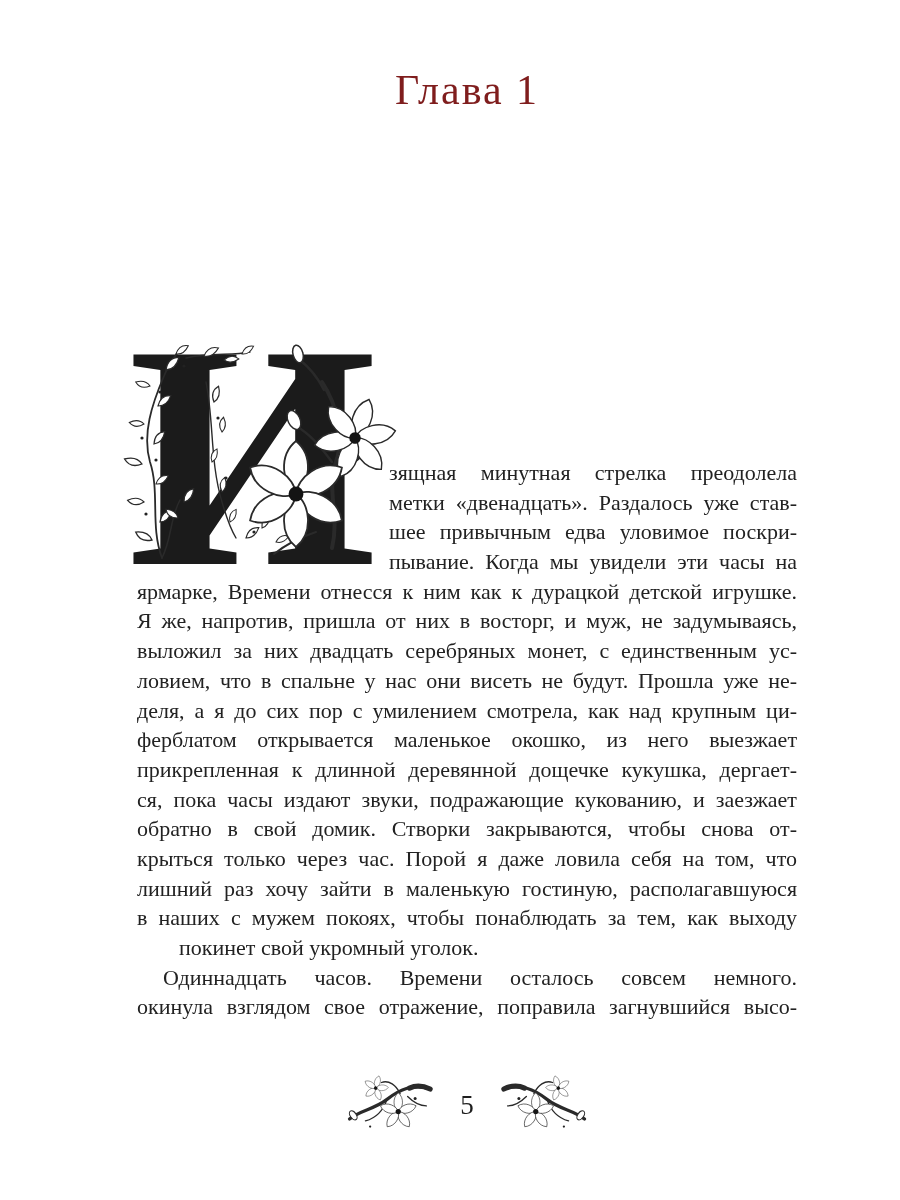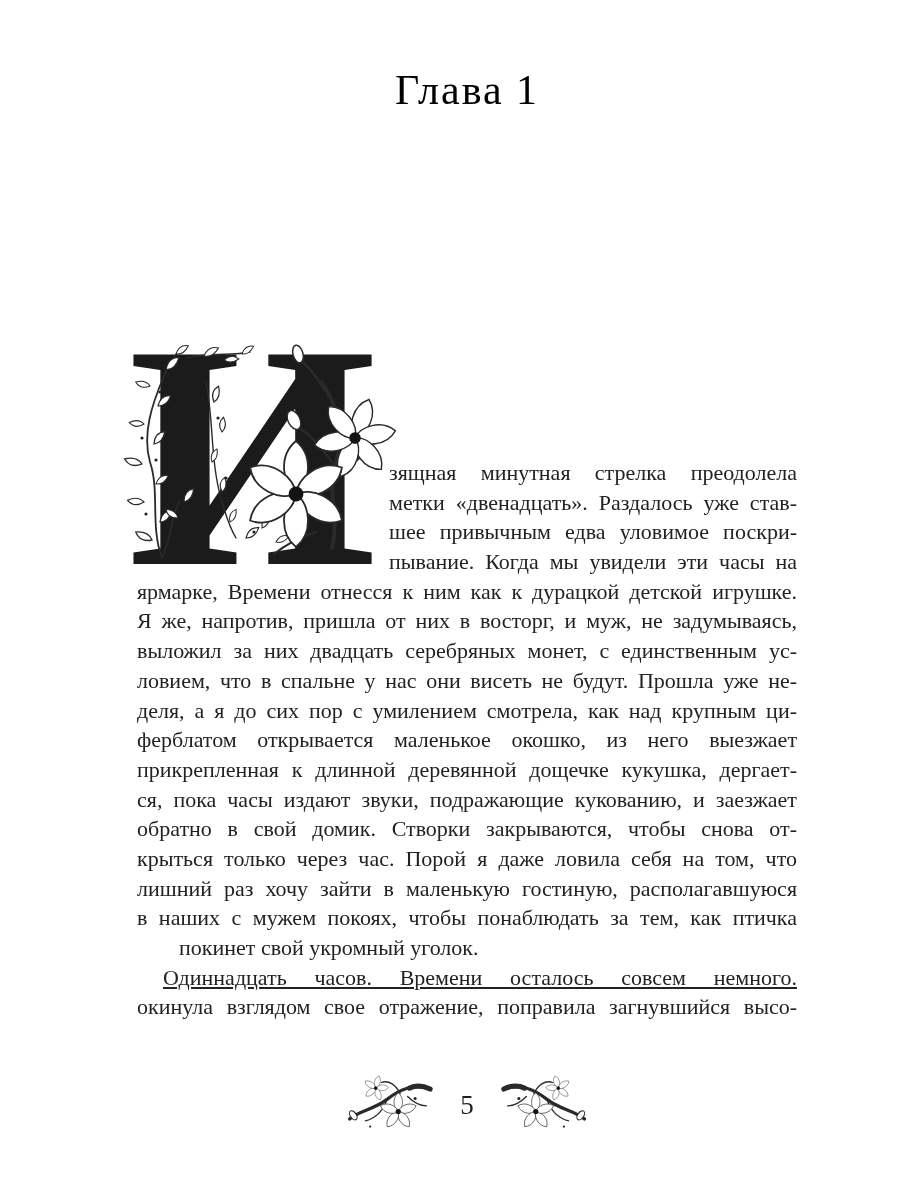--- a/index.html
+++ b/index.html
@@ -4,36 +4,36 @@
 <style>
   html, body { margin:0; padding:0; background:#ffffff; }
   .page {
     position:relative; width:900px; height:1200px; background:#ffffff;
     font-family:"Liberation Serif","DejaVu Serif",serif; color:#1e1e1e;
     overflow:hidden;
   }
   .chapter-title {
     position:absolute; top:66px; left:137px; width:660px; margin:0;
     font-size:42px; font-weight:normal; letter-spacing:2px;
-    text-align:center; color:#000000; line-height:48px;
+    text-align:center; color:#7f1d1d; line-height:48px;
   }
   .dropcap-svg {
     position:absolute; left:126px; top:342px; overflow:visible;
   }
   .body-text {
     position:absolute; left:137px; top:438px; width:660px;
     font-size:22px; line-height:29.7px; color:#222222;
   }
   .jline {
     height:29.7px; text-align:justify; text-align-last:justify;
     white-space:normal; overflow:visible;
   }
   .jline.flush-left { text-align:left; text-align-last:left;margin-left:42px; }
   .indent-group { margin-left:252px;margin-top:20px; }
-  .p2-first { text-indent:26px;text-decoration:underline; }
+  .p2-first { text-indent:26px; }
   .footer {
     position:absolute; left:137px; top:1070px; width:660px; height:70px;
     display:flex; justify-content:center; align-items:center; gap:20px;
   }
   .page-number {
     font-size:27px; color:#1e1e1e; min-width:30px; text-align:center;
   }
   .ornament-svg { overflow:visible; }
   svg .sketch { stroke:#2a2a2a; fill:none; stroke-linecap:round; }
 </style>
@@ -149,21 +149,21 @@
     <div class="jline">Я же, напротив, пришла от них в восторг, и муж, не задумываясь,</div>
     <div class="jline">выложил за них двадцать серебряных монет, с единственным ус-</div>
     <div class="jline">ловием, что в спальне у нас они висеть не будут. Прошла уже не-</div>
     <div class="jline">деля, а я до сих пор с умилением смотрела, как над крупным ци-</div>
     <div class="jline">ферблатом открывается маленькое окошко, из него выезжает</div>
     <div class="jline">прикрепленная к длинной деревянной дощечке кукушка, дергает-</div>
     <div class="jline">ся, пока часы издают звуки, подражающие кукованию, и заезжает</div>
     <div class="jline">обратно в свой домик. Створки закрываются, чтобы снова от-</div>
     <div class="jline">крыться только через час. Порой я даже ловила себя на том, что</div>
     <div class="jline">лишний раз хочу зайти в маленькую гостиную, располагавшуюся</div>
-    <div class="jline">в наших с мужем покоях, чтобы понаблюдать за тем, как птичка</div>
+    <div class="jline">в наших с мужем покоях, чтобы понаблюдать за тем, как выходу</div>
     <div class="jline flush-left">покинет свой укромный уголок.</div>
     <div class="jline p2-first">Одиннадцать часов. Времени осталось совсем немного.</div>
     <div class="jline">окинула взглядом свое отражение, поправила загнувшийся высо-</div>
   </div>
 
   <div class="footer">
     <svg class="ornament-svg" width="90" height="62" viewBox="0 0 96 66" xmlns="http://www.w3.org/2000/svg">
       <use href="#sprig"></use>
     </svg>
     <div class="page-number">5</div>

